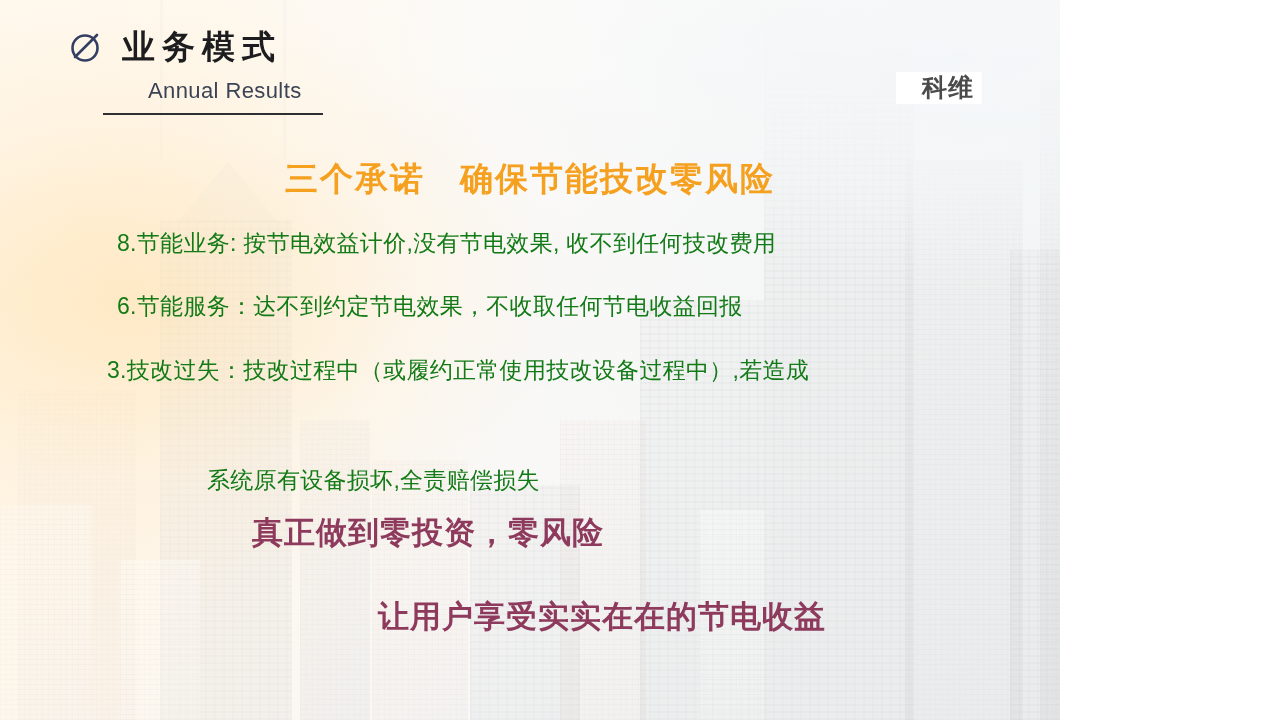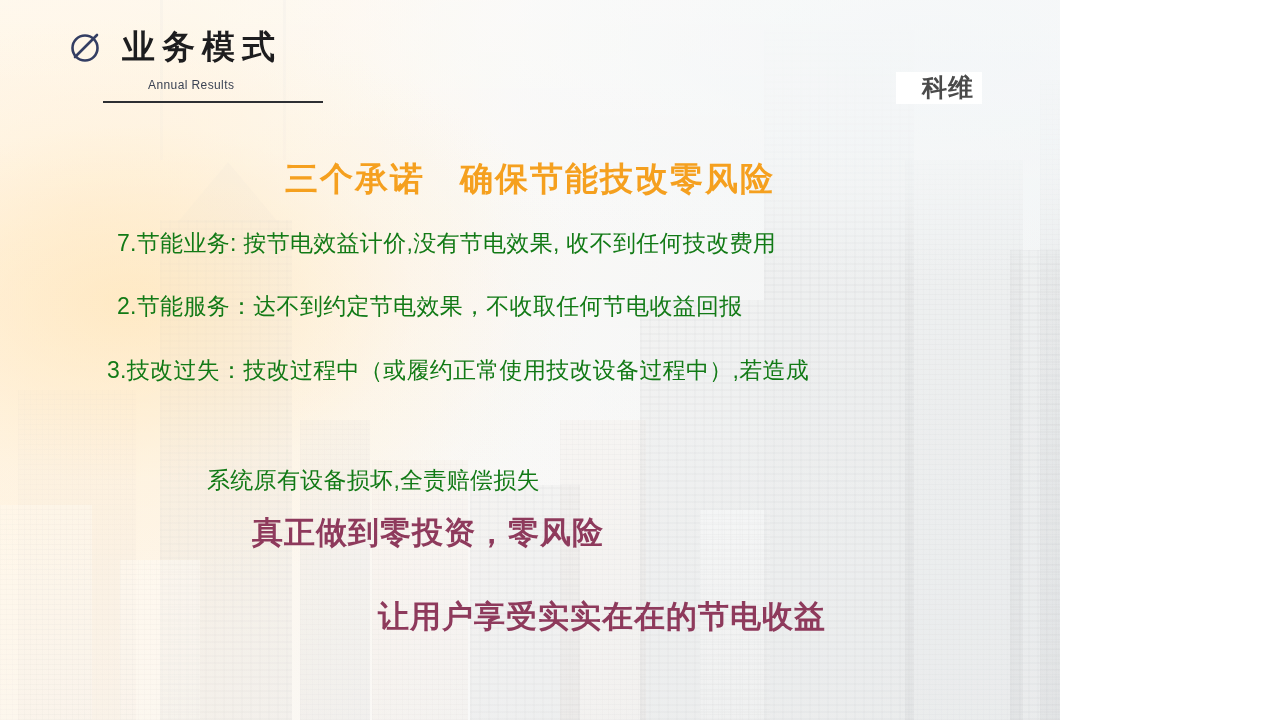--- a/index.html
+++ b/index.html
@@ -100,21 +100,21 @@
     font-size: 33px;
     font-weight: bold;
     color: #1d1d1f;
     letter-spacing: 7px;
     line-height: 1;
     white-space: nowrap;
   }
   .subtitle-en {
     margin-top: 12px;
     margin-left: 82px;
-    font-size: 12px;
+    font-size: 22px;
     color: #3b4354;
     letter-spacing: 0.4px;
     white-space: nowrap;
   }
   .rule {
     margin-top: 9px;
     margin-left: 37px;
     width: 220px;
     height: 2px;
     background: #2d2f33;
@@ -277,22 +277,22 @@
       <div class="rule"></div>
     </div>
 
     <div class="logo">
       <span class="logo-cn">科维</span>
     </div>
 
     <div class="headline">三个承诺　确保节能技改零风险</div>
 
     <div class="body-list">
-      <div class="line l1">7.节能业务: 按节电效益计价,没有节电效果, 收不到任何技改费用</div>
-      <div class="line l2">2.节能服务：达不到约定节电效果，不收取任何节电收益回报</div>
+      <div class="line l1">8.节能业务: 按节电效益计价,没有节电效果, 收不到任何技改费用</div>
+      <div class="line l2">6.节能服务：达不到约定节电效果，不收取任何节电收益回报</div>
       <div class="line l3">3.技改过失：技改过程中（或履约正常使用技改设备过程中）,若造成</div>
       <div class="line l4">系统原有设备损坏,全责赔偿损失</div>
     </div>
 
     <div class="concl c1">真正做到零投资，零风险</div>
     <div class="concl c2">让用户享受实实在在的节电收益</div>
 
   </div>
 </div>
 

